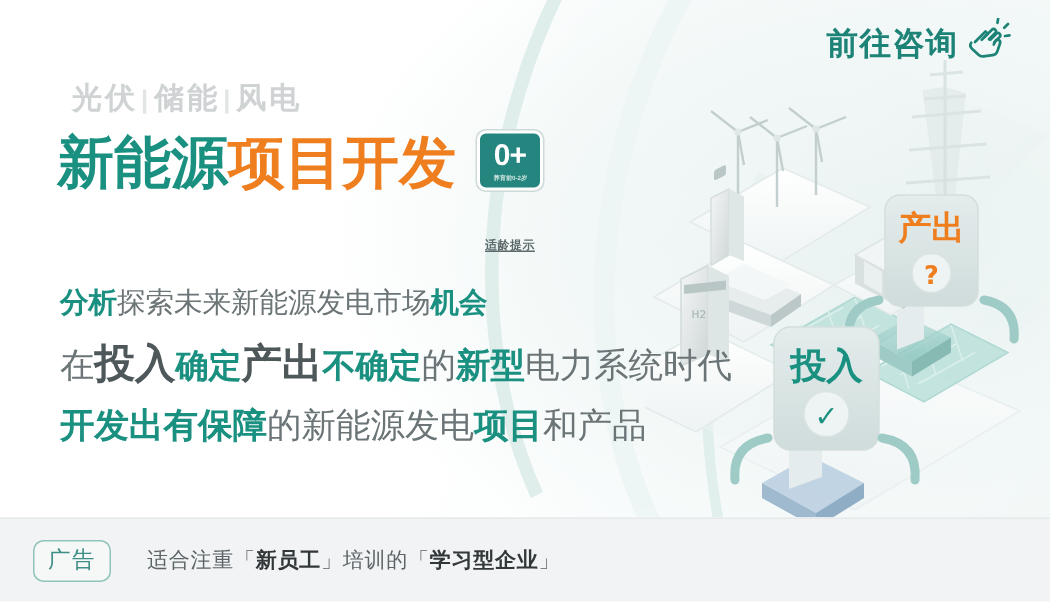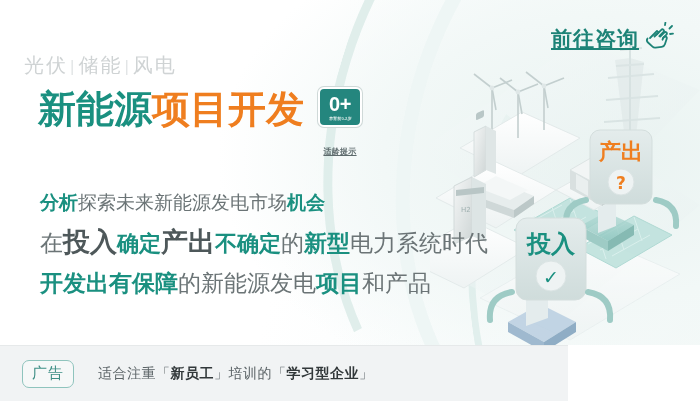--- a/index.html
+++ b/index.html
@@ -58,26 +58,26 @@
     left: 470px; top: 40px;
     border-width: 7px;
     border-left-color: #d9ebe8;
     transform: rotate(-7deg);
     opacity: .7;
   }
 
   
   .kicker {
     position: absolute;
-    left: 24px; top: 52px;
+    left: 48px; top: 52px;
     font-size: 20px;
     letter-spacing: 2px;
     color: #cfd3d4;
     white-space: nowrap;
-    font-weight: 400;
+    font-weight: 700;
   }
   .kicker .sep { color: #e2e5e6; padding: 0 2px; font-size: 17px; }
 
   .headline {
     position: absolute;
     left: 38px; top: 86px;
     font-size: 38px;
     font-weight: bold;
     letter-spacing: 0px;
     white-space: nowrap;
@@ -120,21 +120,21 @@
   .age-badge-sub {
     color: #cfe4e1;
     font-size: 4.5px;
     margin-top: 3px;
     transform: scale(.92);
     white-space: nowrap;
   }
   .age-badge-cap {
     color: #5d6a6c;
     font-size: 8px;
-    margin-top: 2px;
+    margin-top: 14px;
     white-space: nowrap;
     letter-spacing: .3px;
     text-decoration: underline;
   }
 
   .bodylines {
     position: absolute;
     left: 40px; top: 184px;
     white-space: nowrap;
   }
@@ -147,46 +147,45 @@
   .bodyline.l2 { font-size: 19px; line-height: 38px; }
   .bodyline.l3 { font-size: 23px; line-height: 38px; }
   .b-teal  { color: #1a9080; font-weight: bold; }
   .b-plain { color: #6b7476; }
   .l1 .big { font-size: 27px; color: #4e585a; font-weight: bold; }
   .l1 .bigteal { font-size: 22px; color: #1a9080; font-weight: bold; }
 
   
   .cta {
     position: absolute;
-    right: 26px; top: 22px;
+    right: 26px; top: 12px;
     display: flex;
     align-items: center;
     gap: 5px;
     color: #1d8377;
     font-size: 21px;
     font-weight: bold;
     letter-spacing: 1px;
     cursor: pointer;
-    text-decoration: underline;
   }
   .cta-icon { display: block; }
 
   
   .scene {
     position: absolute;
     left: 430px; top: 30px;
     width: 270px; height: 315px;
   }
   .scene svg { display: block; }
 
   
   .adbar {
     position: absolute;
     left: 0; bottom: 0;
-    width: 568px; height: 56px;
+    width: 700px; height: 56px;
     background: #f1f3f4;
     border-top: 1px solid #e6e9ea;
     display: flex;
     align-items: center;
     padding-left: 22px;
     gap: 24px;
   }
   .ad-tag {
     color: #3f8f86;
     border: 1.4px solid #8fc4bd;

